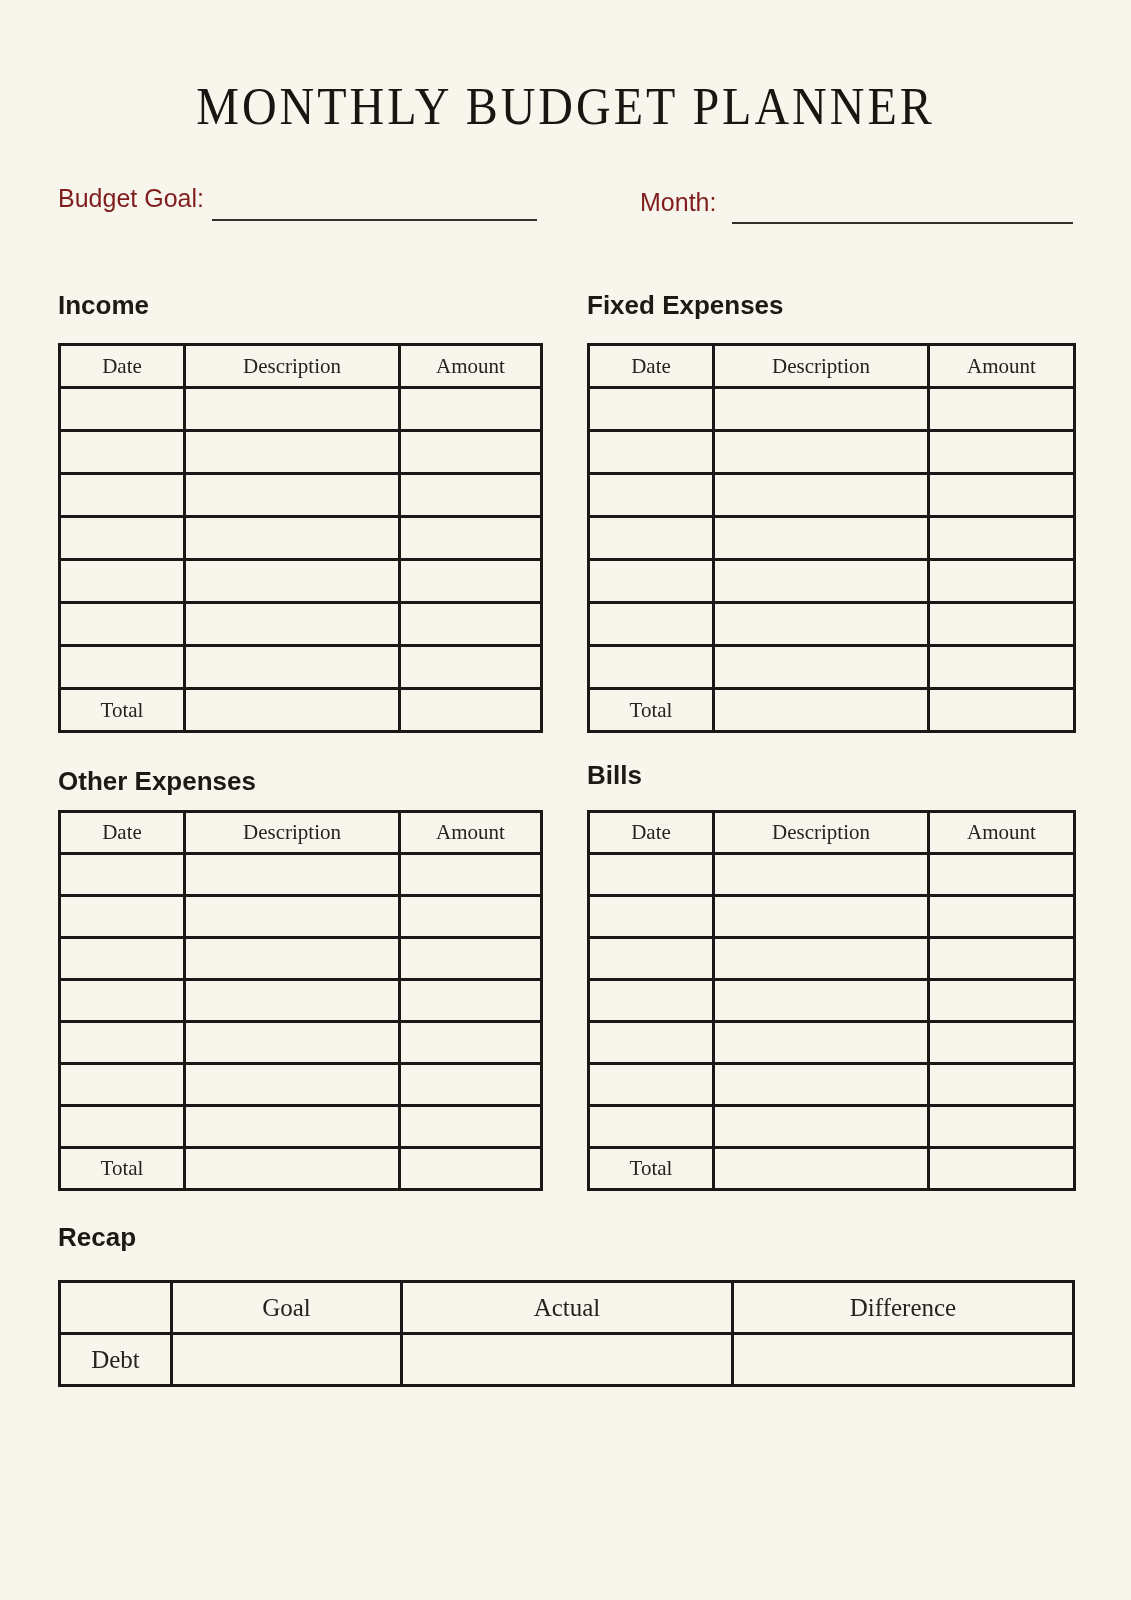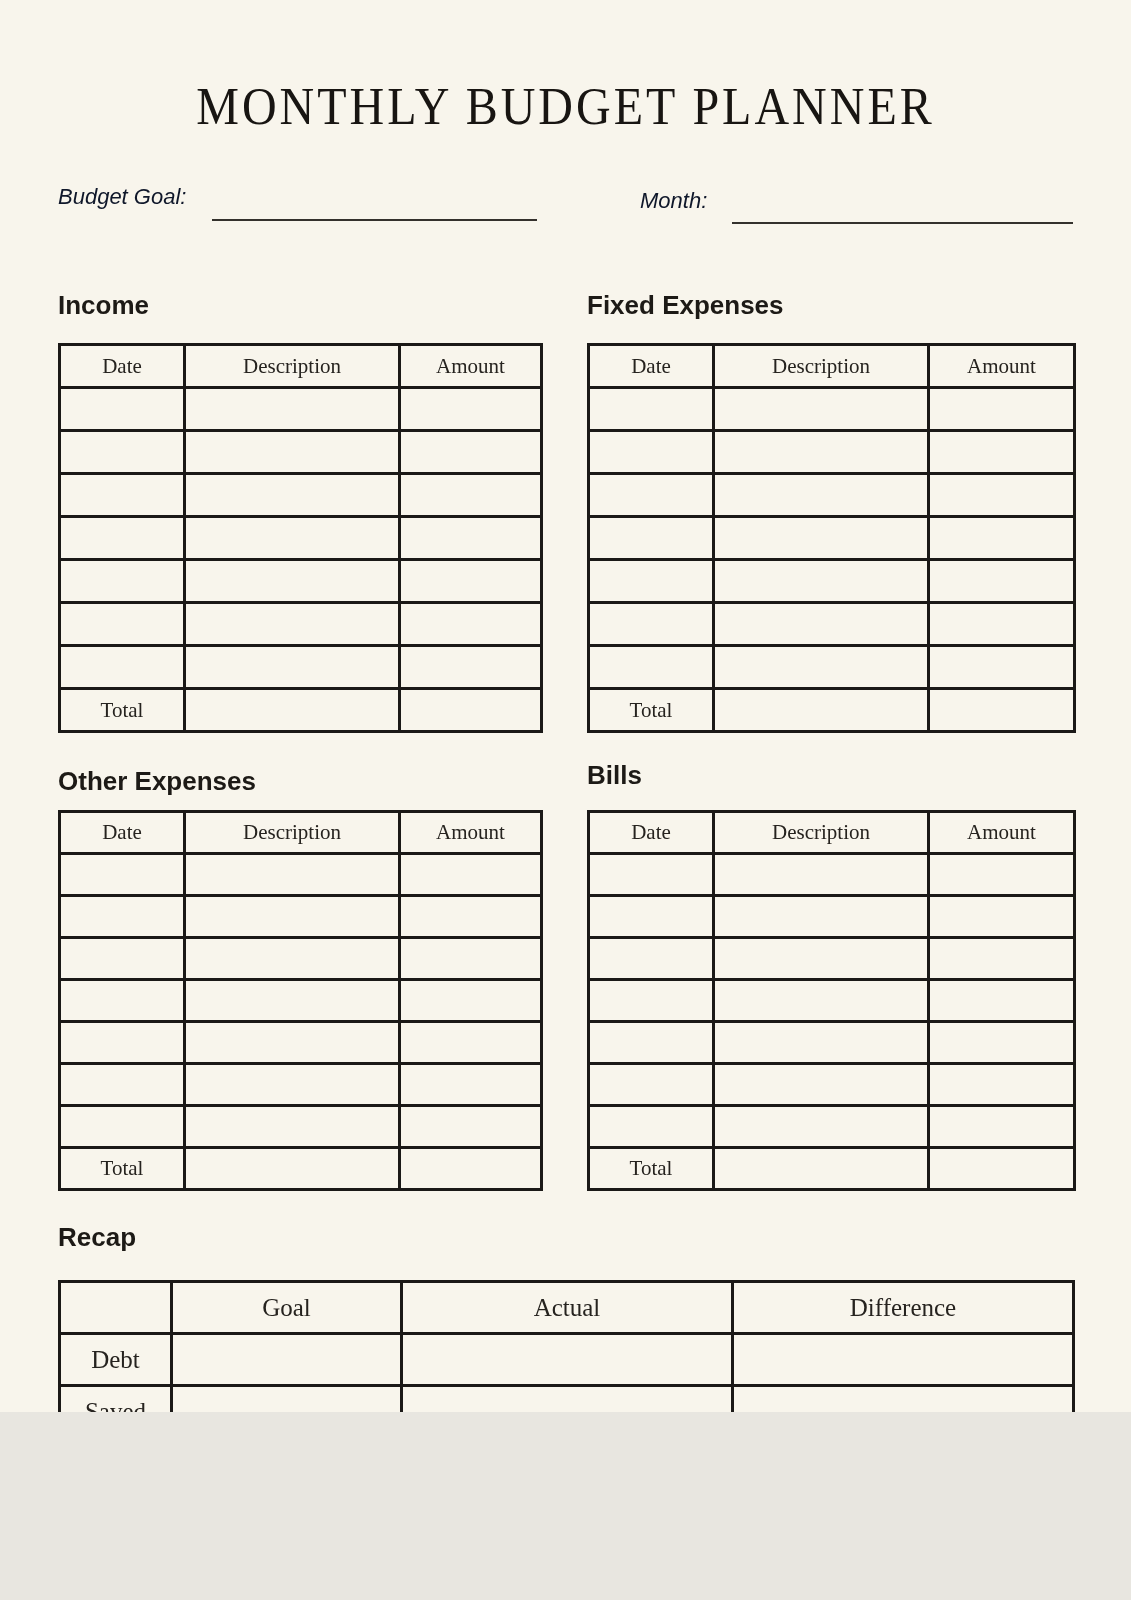--- a/index.html
+++ b/index.html
@@ -1,42 +1,41 @@
 <!DOCTYPE html>
 <html><head>
 <meta charset="utf-8">
 <style>
   html,body{margin:0;padding:0;background:#e8e6e0;}
   .page{
     position:relative;
-    width:1131px;height:1412px;
+    width:1131px;height:1600px;
     margin:0 auto;
     background:#f8f5ec;
     font-family:"Liberation Sans", sans-serif;
     color:#1c1a17;
     overflow:hidden;
   }
   .doc-title{
     position:absolute;left:0;right:0;top:76px;
     text-align:center;
     font-family:"Liberation Serif", serif;
     font-weight:400;
     font-size:48px;
     letter-spacing:3px;
     color:#181512;
     transform:scaleY(1.08);
     transform-origin:center top;
     white-space:nowrap;
   }
   .field-label{
     position:absolute;
-    font-size:22px;
-    color:#0f172a;
+    font-size:25px;
+    color:#7f1d1d;
     white-space:nowrap;
-    font-style:italic;
   }
   .blank-line{
     position:absolute;
     border-bottom:2px solid #34312c;
     height:0;
   }
   .section-title{
     position:absolute;
     font-size:26px;
     font-weight:700;
@@ -325,22 +324,16 @@
         <th>Difference</th>
       </tr>
     </thead>
     <tbody>
       <tr>
         <td>Debt</td>
         <td></td>
         <td></td>
         <td></td>
       </tr>
-      <tr>
-        <td>Saved</td>
-        <td></td>
-        <td></td>
-        <td></td>
-      </tr>
     </tbody>
   </table>
 
 </div>
 
 </body></html>

